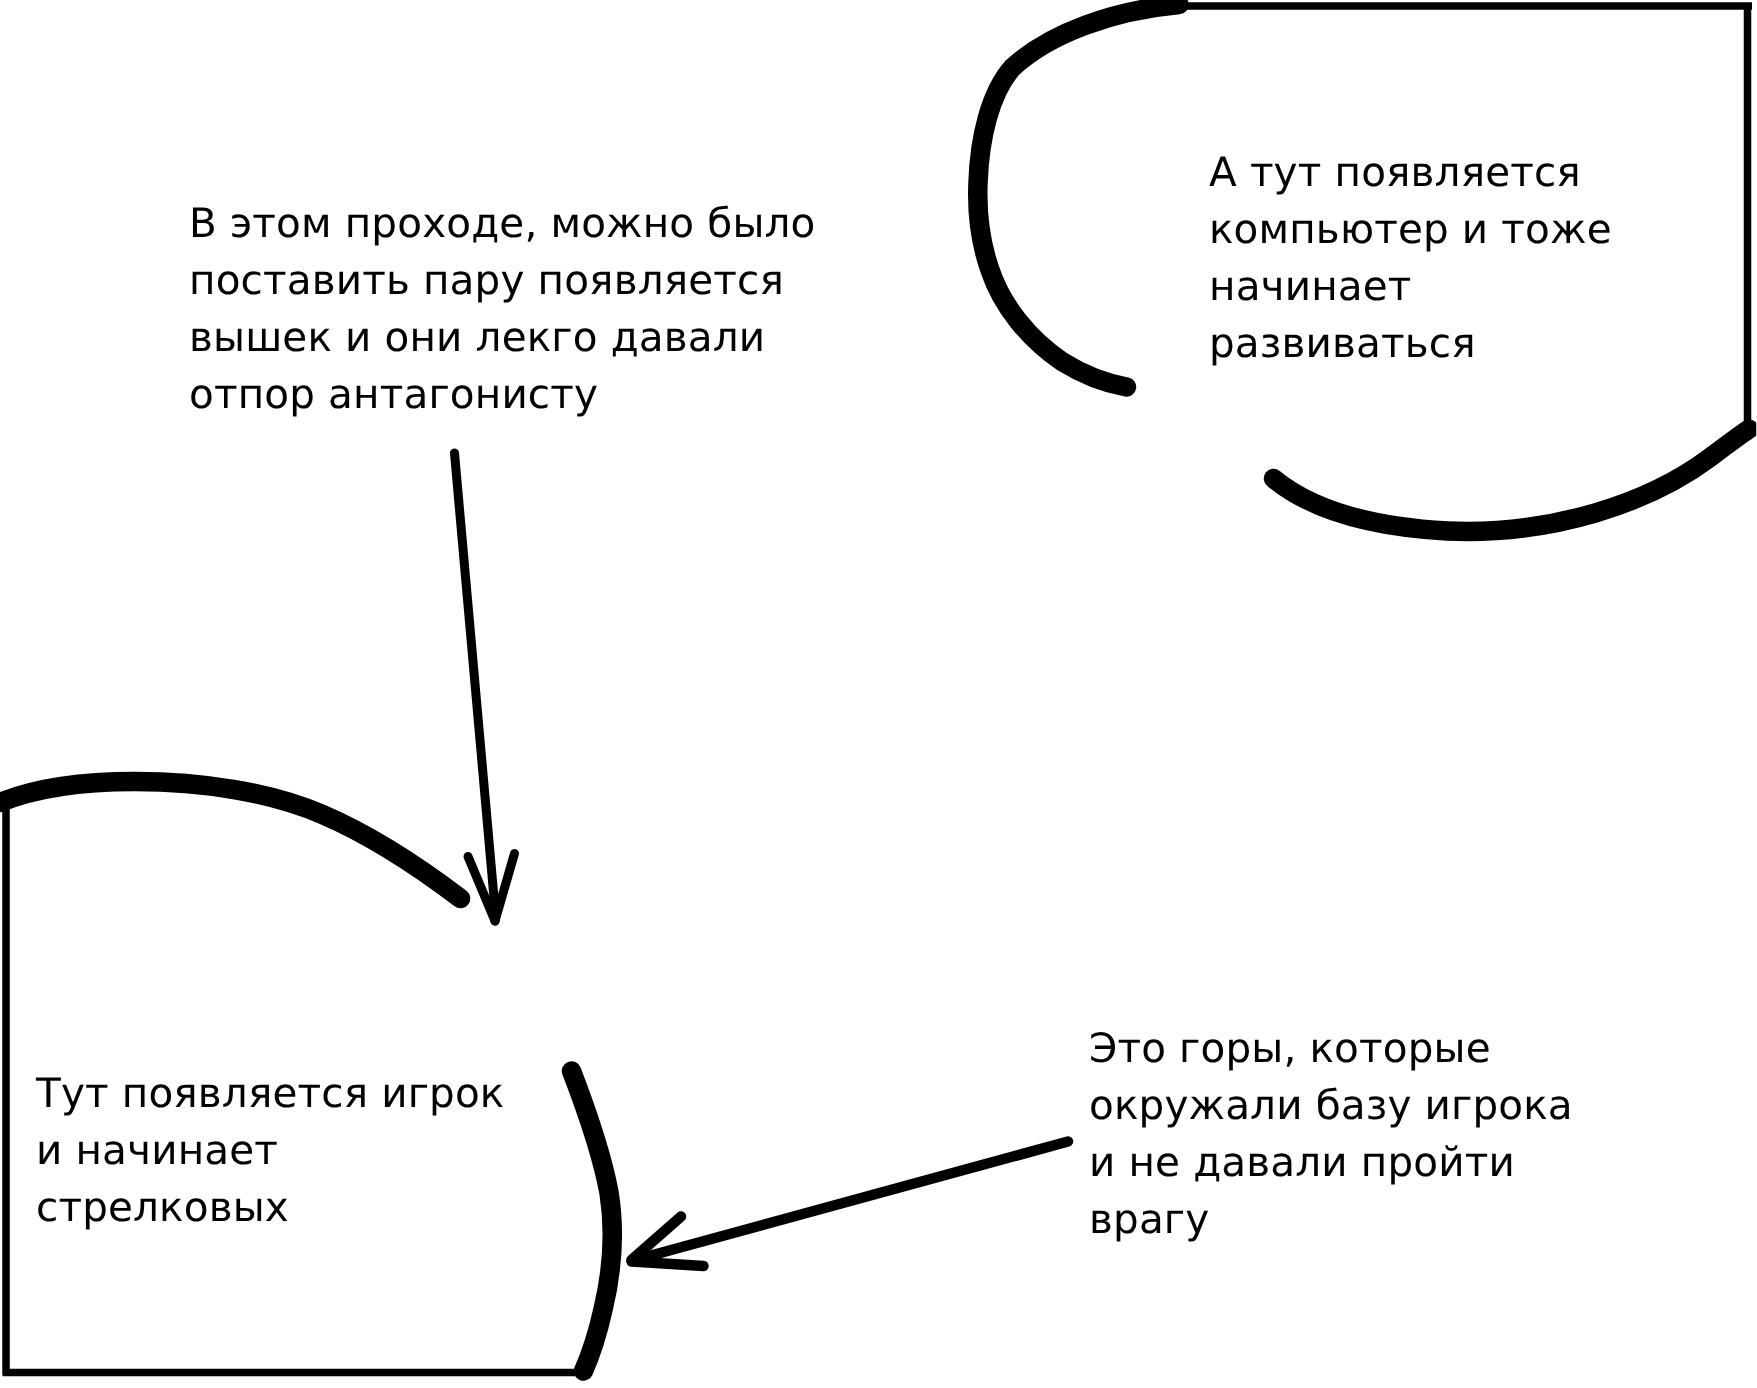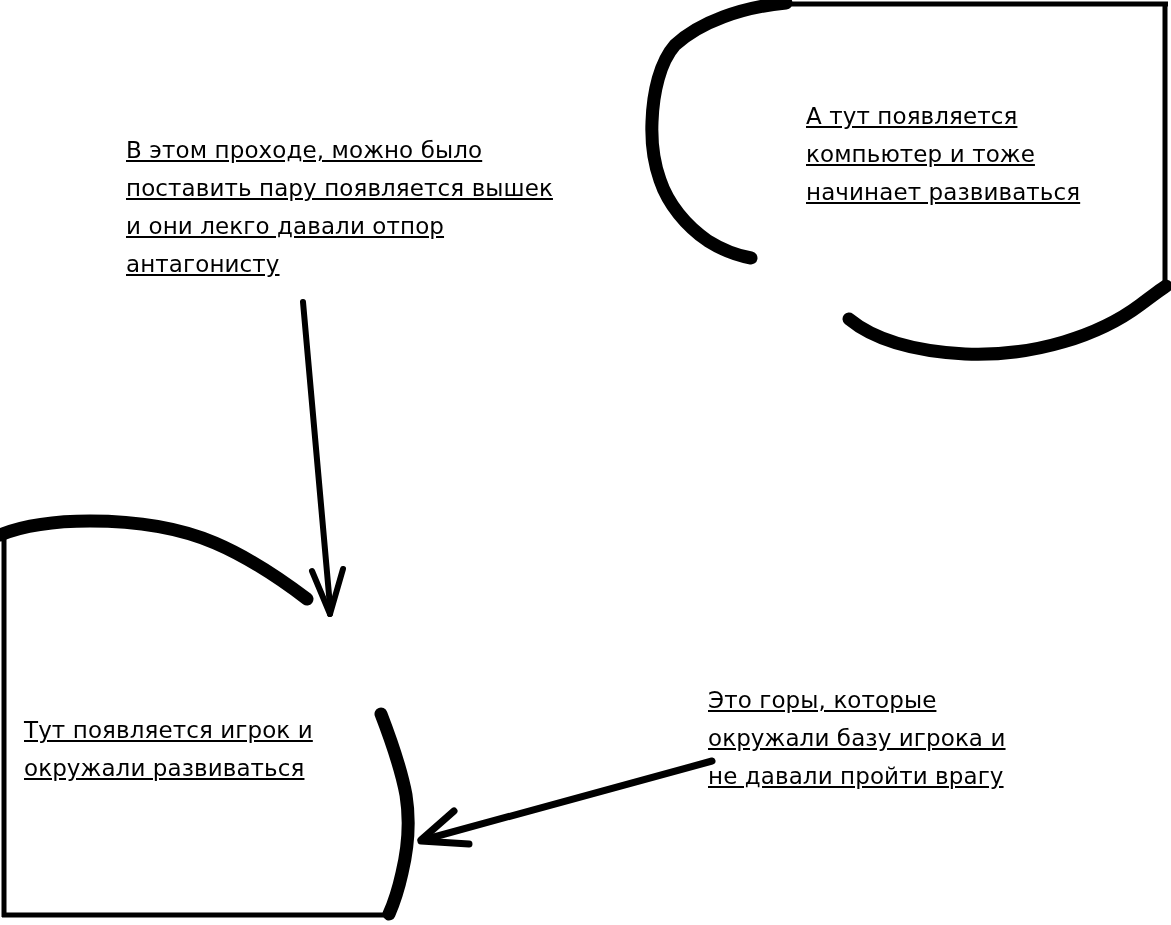--- a/index.html
+++ b/index.html
@@ -20,31 +20,30 @@
   #drawing {
     position: absolute;
     left: 0;
     top: 0;
     width: 1171px;
     height: 925px;
   }
   .annotation {
     position: absolute;
     color: #000000;
-    font-size: 23px;
+    font-size: 27px;
     line-height: 38px;
     white-space: pre-line;
     letter-spacing: 0.1px;
     font-weight: 400;
-    text-decoration: underline;
   }
   #note-passage   { left: 126px; top: 131px; width: 430px; }
   #note-computer  { left: 806px; top: 97px;  width: 320px; }
   #note-player    { left: 24px;  top: 711px; width: 330px; }
-  #note-mountains { left: 708px; top: 681px; width: 330px; }
+  #note-mountains { left: 726px; top: 681px; width: 330px; }
 </style>
 </head>
 <body>
 
 <div id="canvas">
 
   <svg id="drawing" viewBox="0 0 1171 925" xmlns="http://www.w3.org/2000/svg">
 
     <g>
       <path d="M 783 4 L 1168 4" fill="none" stroke="#000000" stroke-width="5" stroke-linecap="butt"></path>
@@ -97,17 +96,17 @@
       <path d="M 454 811 L 421 840" fill="none" stroke="#000000" stroke-width="7" stroke-linecap="round"></path>
       <path d="M 469 844 L 421 841" fill="none" stroke="#000000" stroke-width="7" stroke-linecap="round"></path>
     </g>
 
   </svg>
 
   <div class="annotation" id="note-passage">В этом проходе, можно было поставить пару появляется вышек и они лекго давали отпор антагонисту</div>
 
   <div class="annotation" id="note-computer">А тут появляется компьютер и тоже начинает развиваться</div>
 
-  <div class="annotation" id="note-player">Тут появляется игрок и окружали развиваться</div>
+  <div class="annotation" id="note-player">Тут появляется игрок и начинает стрелковых</div>
 
   <div class="annotation" id="note-mountains">Это горы, которые окружали базу игрока и не давали пройти врагу</div>
 
 </div>
 
 </body></html>

